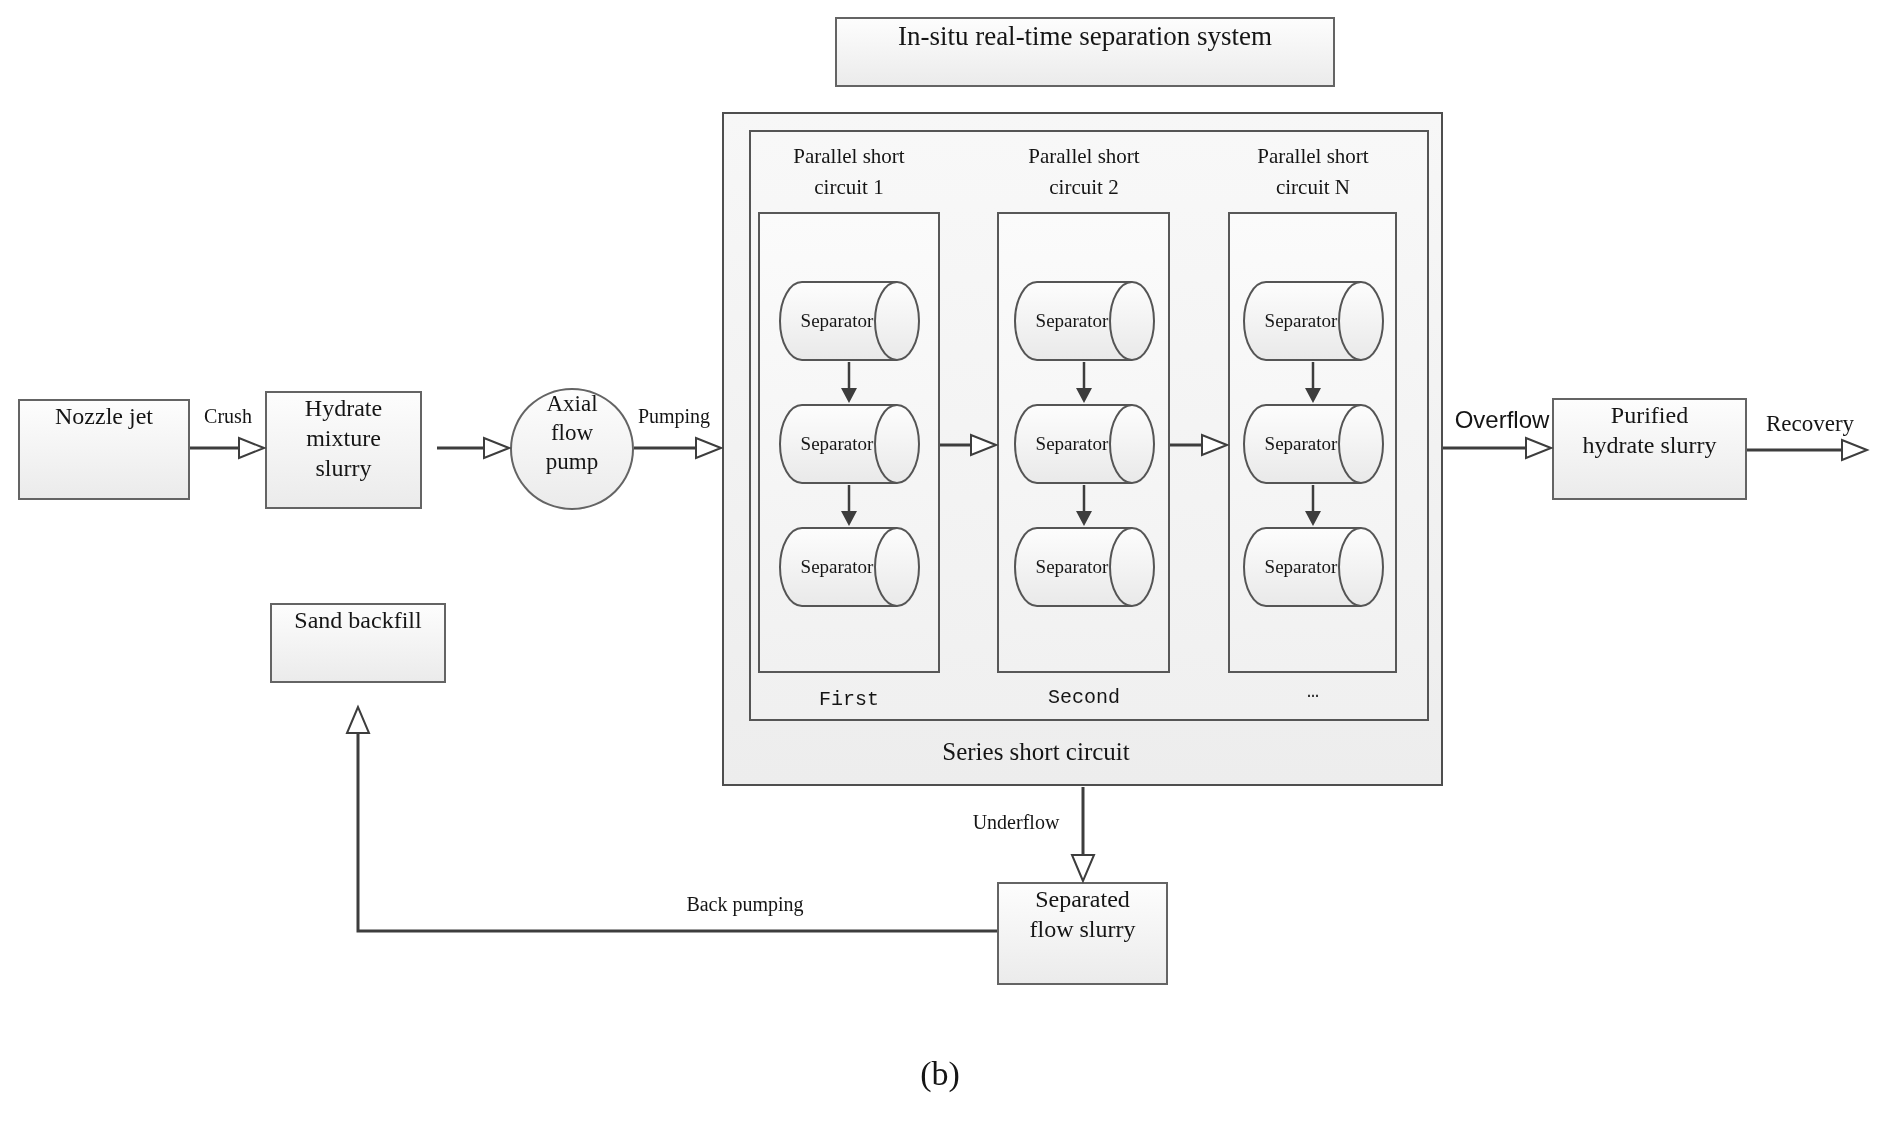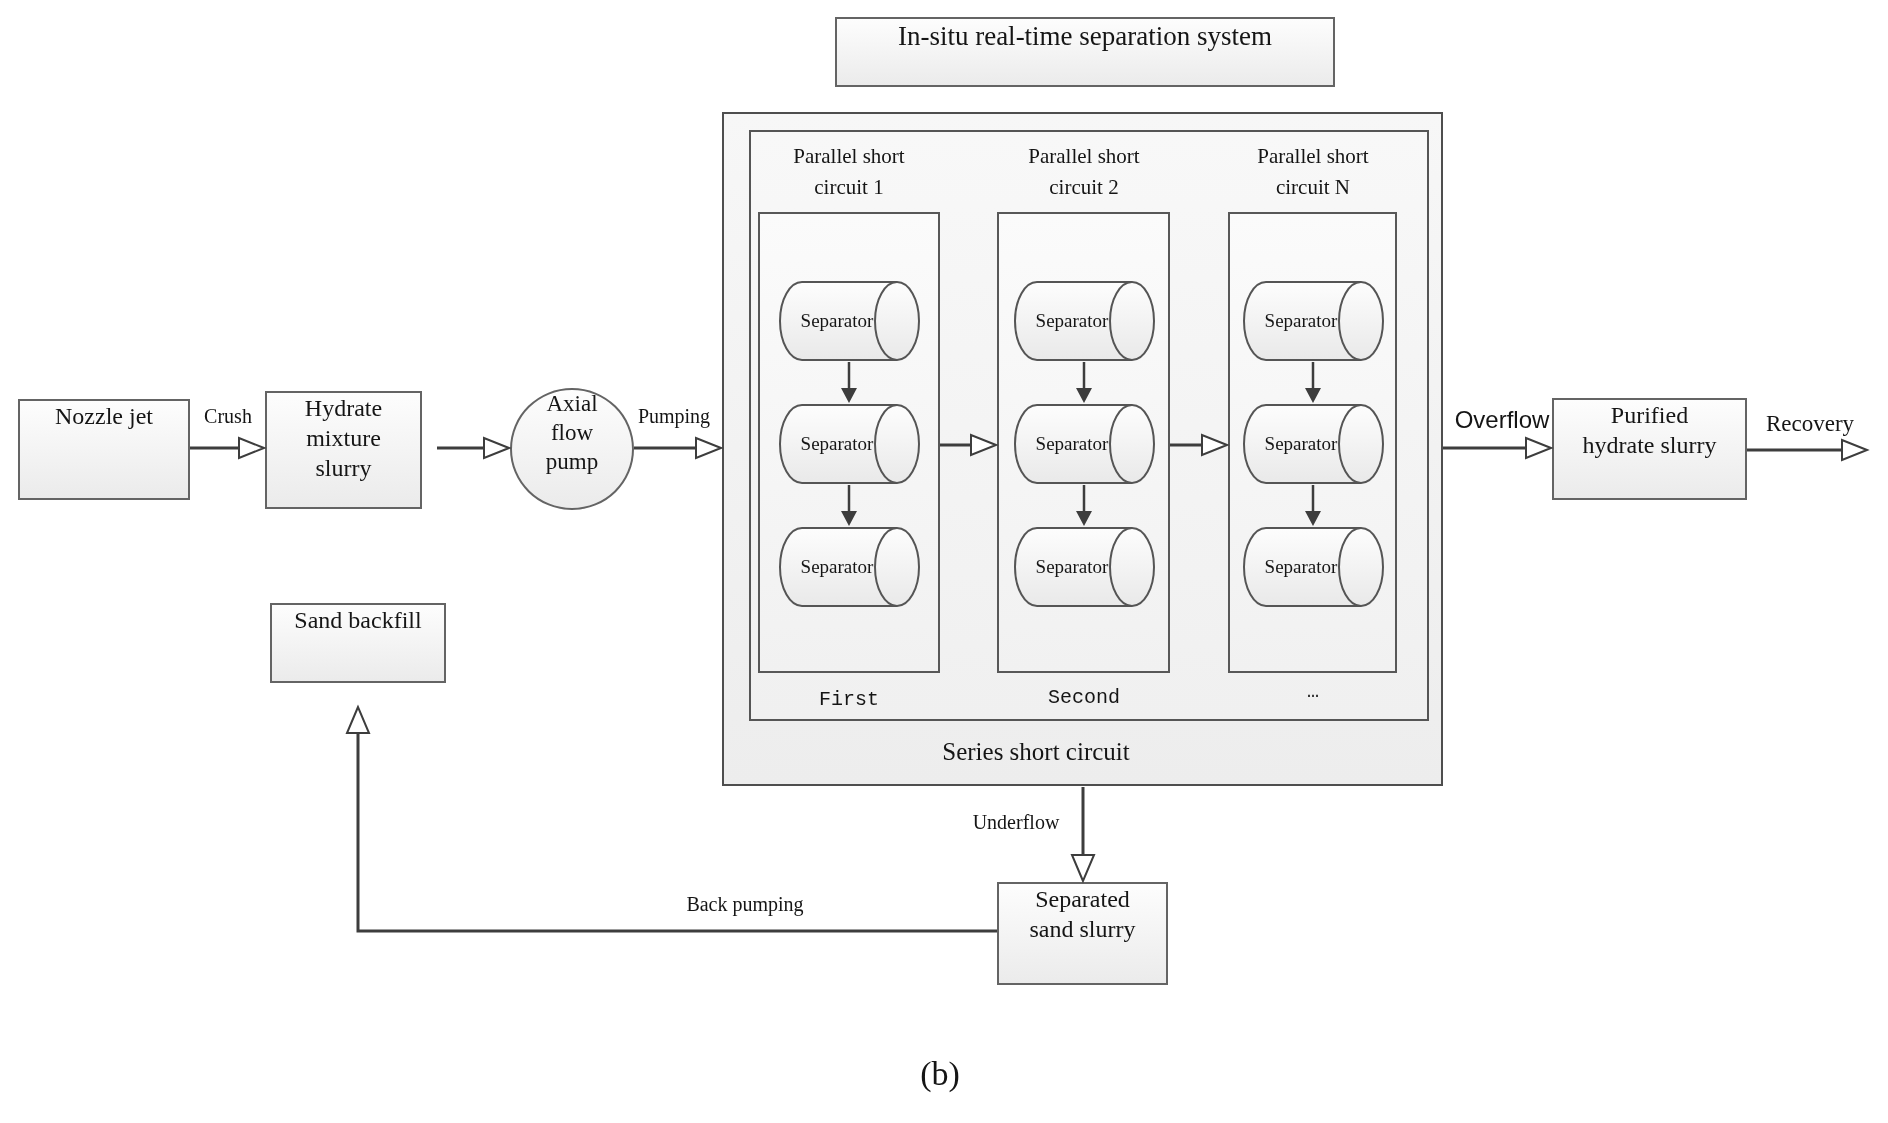--- a/index.html
+++ b/index.html
@@ -166,21 +166,21 @@
     <div>pump</div>
   </div>
 
   <div class="box node-text" style="left:1552px;top:398px;width:195px;height:102px;">
     <div>Purified</div>
     <div>hydrate slurry</div>
   </div>
 
   <div class="box node-text" style="left:997px;top:882px;width:171px;height:103px;">
     <div>Separated</div>
-    <div>sand slurry</div>
+    <div>flow slurry</div>
   </div>
 
   <div class="box node-text" style="left:270px;top:603px;width:176px;height:80px;">
     <span>Sand backfill</span>
   </div>
 
   <div class="lbl" style="left:228px;top:405px;">Crush</div>
   <div class="lbl" style="left:674px;top:405px;">Pumping</div>
   <div class="lbl lbl-sans" style="left:1502px;top:406px;">Overflow</div>
   <div class="lbl" style="left:1810px;top:411px;font-size:23px;">Recovery</div>

